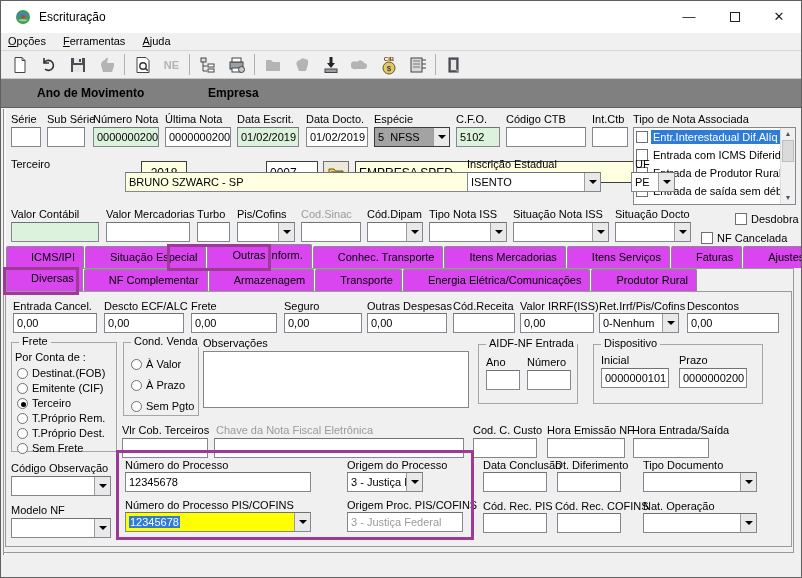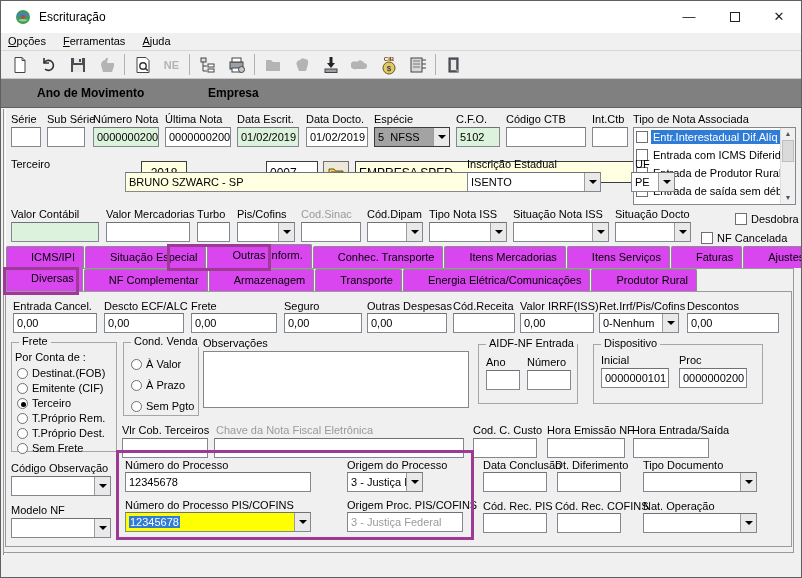--- a/index.html
+++ b/index.html
@@ -435,21 +435,21 @@
   <span class="lbl" style="left:485px;top:355px">Ano</span>
   <div class="tb" style="left:485px;top:369px;width:34px"></div>
   <span class="lbl" style="left:526px;top:355px">Número</span>
   <div class="tb" style="left:526px;top:369px;width:44px"></div>
 
   <div class="grp" style="left:592px;top:343px;width:170px;height:60px">
     <span class="grp-title">Dispositivo</span>
   </div>
   <span class="lbl" style="left:600px;top:353px">Inicial</span>
   <div class="tb" style="left:600px;top:367px;width:68px">0000000101</div>
-  <span class="lbl" style="left:678px;top:353px">Proc</span>
+  <span class="lbl" style="left:678px;top:353px">Prazo</span>
   <div class="tb" style="left:678px;top:367px;width:68px">0000000200</div>
 
   <span class="lbl" style="left:121px;top:423px">Vlr Cob. Terceiros</span>
   <div class="tb" style="left:121px;top:437px;width:86px"></div>
   <span class="lbl dis" style="left:215px;top:423px">Chave da Nota Fiscal Eletrônica</span>
   <div class="tb dis" style="left:213px;top:437px;width:250px"></div>
   <span class="lbl" style="left:472px;top:423px">Cod. C. Custo</span>
   <div class="tb" style="left:472px;top:437px;width:64px"></div>
   <span class="lbl" style="left:546px;top:423px">Hora Emissão NF</span>
   <div class="tb" style="left:546px;top:437px;width:78px"></div>

